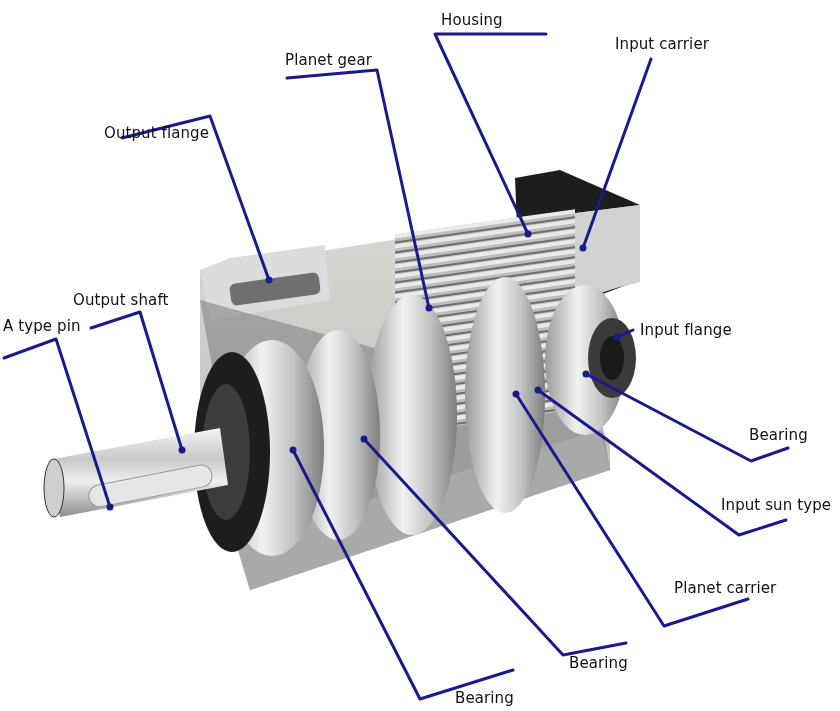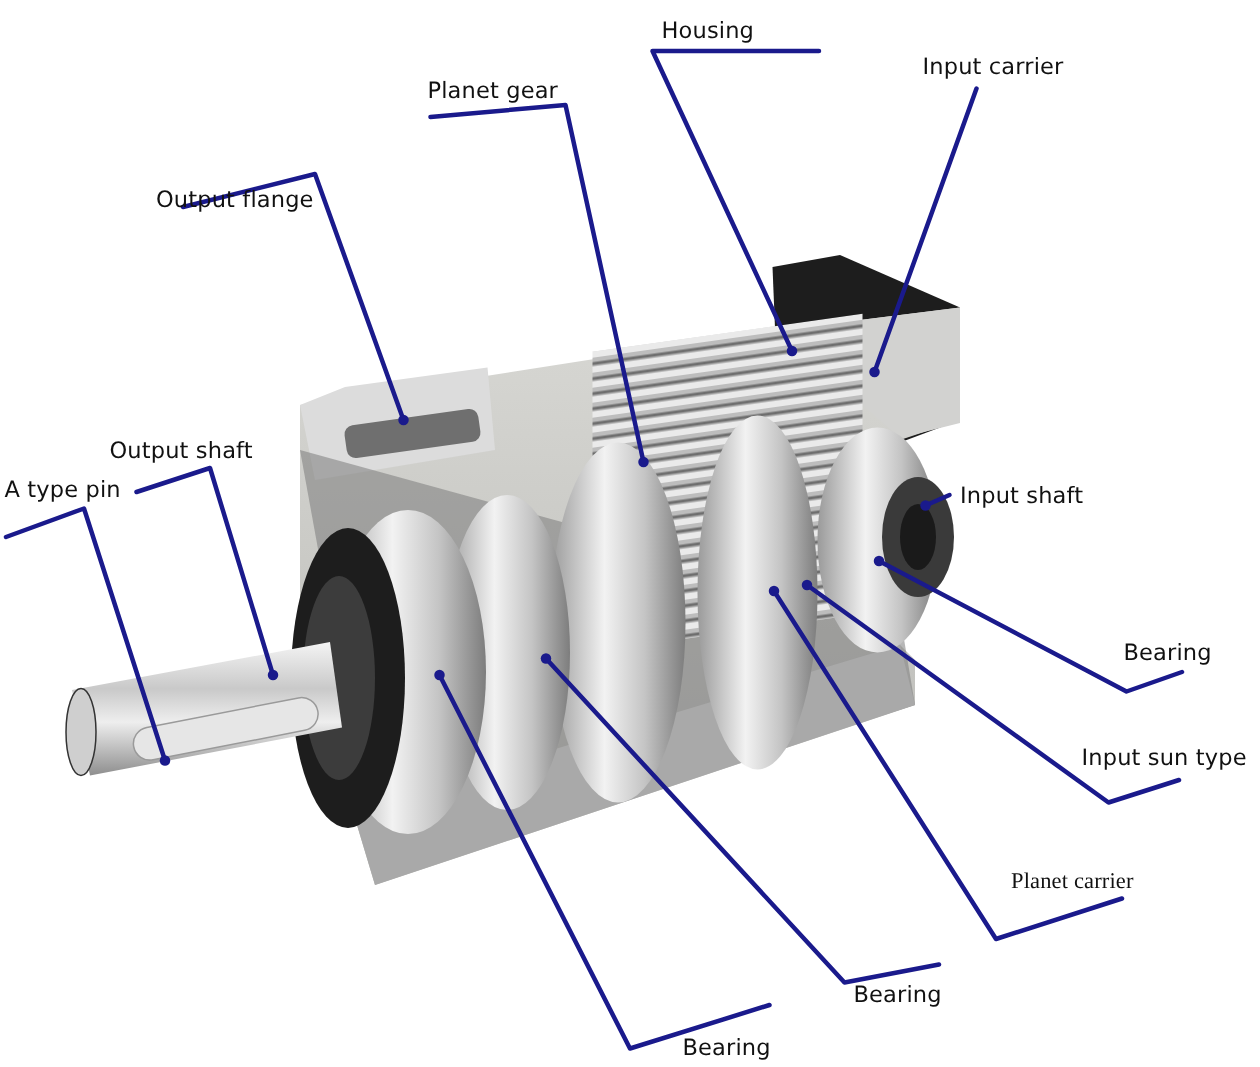--- a/index.html
+++ b/index.html
@@ -94,20 +94,20 @@
       </g>
   </svg>
 
   <div id="labels">
       <div class="label" style="left: 441px; top: 11px;">Housing</div>
       <div class="label" style="left: 615px; top: 35px;">Input carrier</div>
       <div class="label" style="left: 285px; top: 51px;">Planet gear</div>
       <div class="label" style="left: 104px; top: 96px; margin-top: 28px;">Output flange</div>
       <div class="label" style="left: 73px; top: 291px;">Output shaft</div>
       <div class="label" style="left: 3px; top: 317px;">A type pin</div>
-      <div class="label" style="left: 640px; top: 321px;">Input shaft</div>
+      <div class="label" style="left: 640px; top: 321px;">Input flange</div>
       <div class="label" style="left: 749px; top: 426px;">Bearing</div>
       <div class="label" style="left: 721px; top: 496px;">Input sun type</div>
-      <div class="label" style="left: 674px; top: 579px; font-family: Liberation Serif, serif;">Planet carrier</div>
+      <div class="label" style="left: 674px; top: 579px;">Planet carrier</div>
       <div class="label" style="left: 569px; top: 654px;">Bearing</div>
       <div class="label" style="left: 455px; top: 689px;">Bearing</div>
     </div>
 </div>
 
 </body></html>

